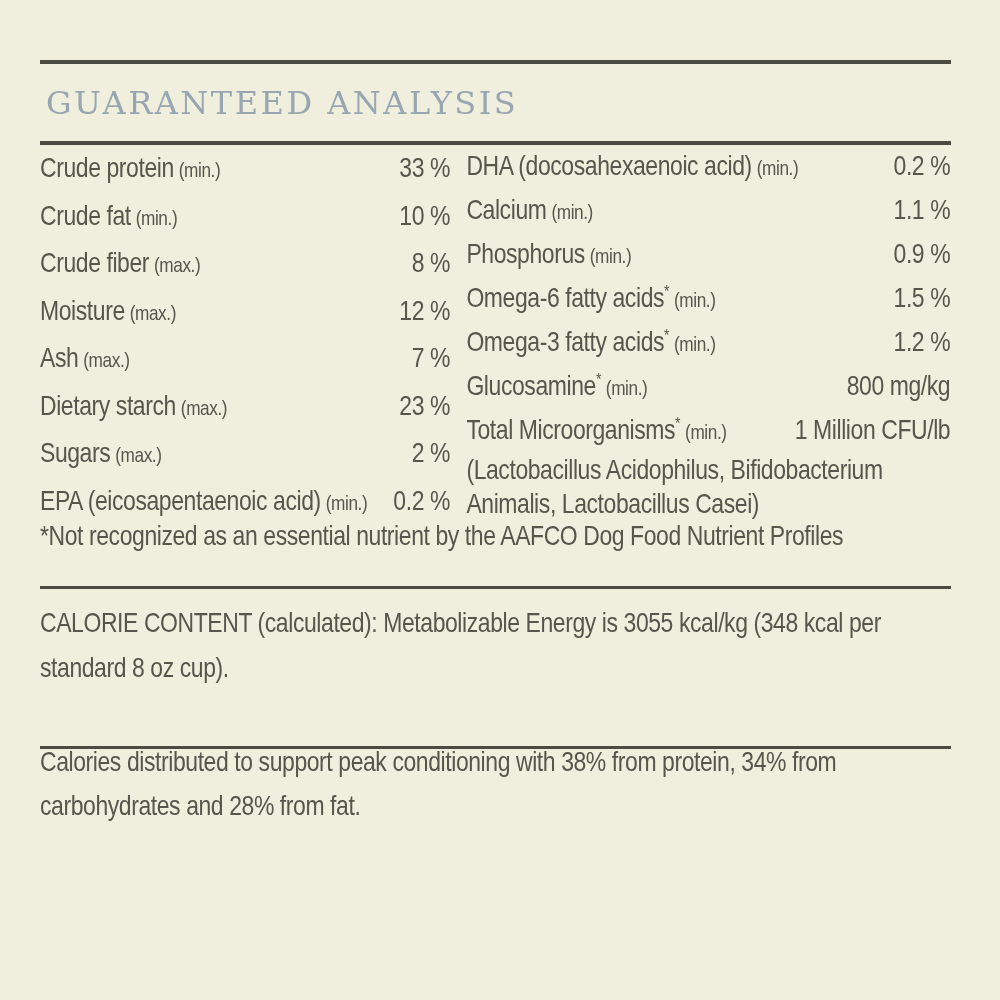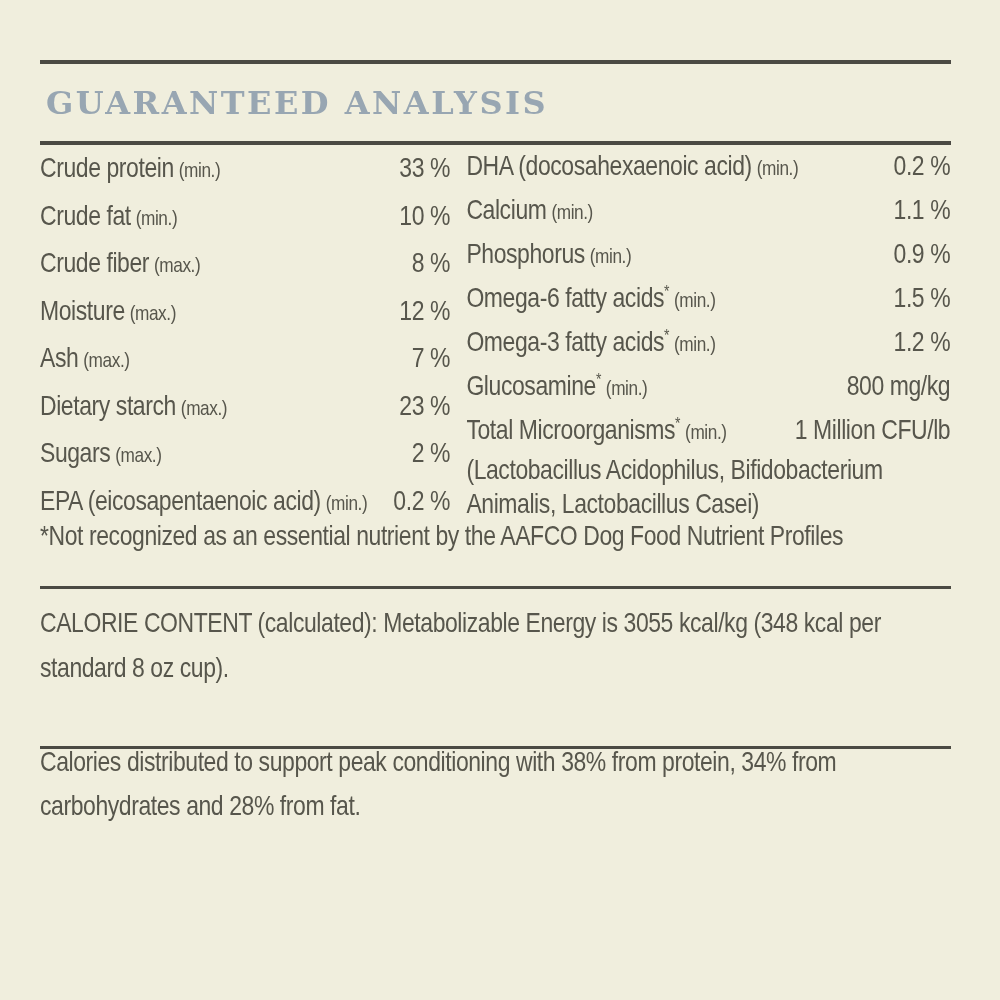--- a/index.html
+++ b/index.html
@@ -14,21 +14,21 @@
 
   .rule { position:absolute; left:40px; width:911px; background:#4b4a43; }
   #rule-top    { top:60px;  height:4px; }
   #rule-title  { top:141px; height:4px; }
   #rule-mid    { top:586px; height:3px; }
   #rule-bottom { top:746px; height:3px; }
 
   .title {
     position:absolute; left:46px; top:84px;
     font-family:"DejaVu Serif","Liberation Serif",serif;
-    font-weight:bold; font-size:32px; letter-spacing:2.5px;
+    font-weight:normal; font-size:32px; letter-spacing:2.5px;
     color:#98a6b2;
   }
 
   
   .cond { transform:scaleX(0.82); transform-origin:0 0; width:1110px; letter-spacing:-0.5px; }
 
   .columns { position:absolute; left:40px; top:145px; display:flex; }
   .col-left  { width:500px; margin-right:20px; }
   .col-right { width:590px; }
 

